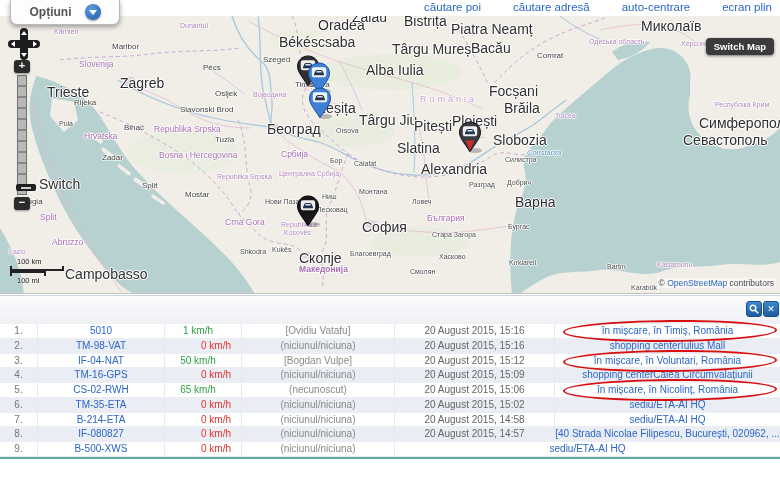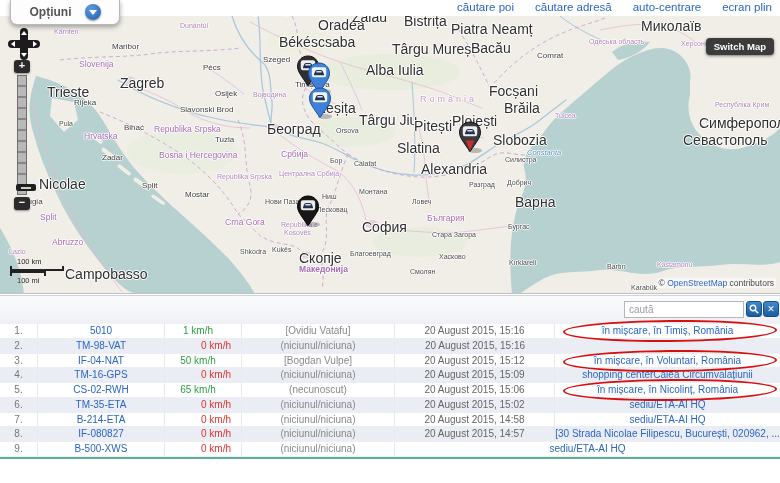--- a/index.html
+++ b/index.html
@@ -10,21 +10,21 @@
   
   .topbar{position:absolute;left:0;top:0;width:780px;height:16px;background:#fff;z-index:40;}
   .options-btn{position:absolute;left:10px;top:0;width:110px;height:25px;background:#fdfdfd;
     border:1px solid #b9b9b9;border-top:none;border-radius:0 0 7px 7px;z-index:60;
     box-shadow:0 2px 5px rgba(0,0,0,.35);display:flex;align-items:center;justify-content:center;
     gap:13px;font-size:12px;font-weight:bold;color:#555;cursor:pointer;}
   .opt-circle{width:16px;height:16px;border-radius:50%;background:radial-gradient(circle at 35% 30%,#5f9ada,#1d5fae);
     display:flex;align-items:center;justify-content:center;box-shadow:0 1px 2px rgba(0,0,0,.4);}
   .opt-circle i{display:block;width:0;height:0;border-left:4px solid transparent;border-right:4px solid transparent;
     border-top:5px solid #fff;}
-  .top-links{position:absolute;right:8px;top:1px;display:flex;gap:21px;z-index:60;}
+  .top-links{position:absolute;right:8px;top:1px;display:flex;gap:32px;z-index:60;}
   .tlink{font-size:11.5px;color:#2a66c8;cursor:pointer;white-space:nowrap;}
 
   
   .map{position:absolute;left:0;top:0;width:780px;height:294px;background:#f1eee8;overflow:hidden;
        border-bottom:1px solid #c2c2c2;cursor:grab;}
   .map svg.base{position:absolute;left:0;top:0;}
   .mlb{position:absolute;white-space:nowrap;pointer-events:none;
        text-shadow:1px 0 0 #fff,-1px 0 0 #fff,0 1px 0 #fff,0 -1px 0 #fff;}
   .mlb.city{font-size:14px;color:#2e2e2e;}
   .mlb.city-sm{font-size:8px;color:#3c3c3c;}
@@ -197,21 +197,21 @@
       <div class="mlb city" style="left: 414px; top: 118px;">Pitești</div>
       <div class="mlb city" style="left: 452px; top: 113px;">Ploiești</div>
       <div class="mlb city" style="left: 267px; top: 121px;">Београд</div>
       <div class="mlb city" style="left: 493px; top: 132px;">Slobozia</div>
       <div class="mlb city" style="left: 397px; top: 140px;">Slatina</div>
       <div class="mlb city" style="left: 421px; top: 161px;">Alexandria</div>
       <div class="mlb city" style="left: 362px; top: 219px;">София</div>
       <div class="mlb city" style="left: 299px; top: 250px;">Скопје</div>
       <div class="mlb city" style="left: 47px; top: 84px;">Trieste</div>
       <div class="mlb city" style="left: 120px; top: 75px;">Zagreb</div>
-      <div class="mlb city" style="left: 39px; top: 176px;">Nicolae</div>
+      <div class="mlb city" style="left: 39px; top: 176px;">Switch</div>
       <div class="mlb city" style="left: 65px; top: 266px;">Campobasso</div>
       <div class="mlb city" style="left: 641px; top: 18px;">Миколаїв</div>
       <div class="mlb city" style="left: 504px; top: 100px;">Brăila</div>
       <div class="mlb city" style="left: 515px; top: 194px;">Варна</div>
       <div class="mlb city" style="left: 699px; top: 115px;">Симферополь</div>
       <div class="mlb city" style="left: 683px; top: 132px;">Севастополь</div>
       <div class="mlb city" style="left: 316px; top: 100px;">Reșița</div>
       <div class="mlb city-sm" style="left: 263px; top: 55px;">Szeged</div>
       <div class="mlb city-sm" style="left: 295px; top: 80px;">Timișoara</div>
       <div class="mlb city-sm" style="left: 203px; top: 63px;">Pécs</div>
@@ -352,21 +352,20 @@
 </div>
 <div class="top-links">
     <span class="tlink">căutare poi</span>
     <span class="tlink">căutare adresă</span>
     <span class="tlink">auto-centrare</span>
     <span class="tlink">ecran plin</span>
   </div>
 
 <div class="panel">
   <div class="search-row">
-    <input class="search-input" placeholder="caută" style="">
     <button class="sq-btn btn-search">
       <svg width="10" height="10" viewBox="0 0 10 10">
         <circle cx="4" cy="4" r="2.8" fill="none" stroke="#fff" stroke-width="1.4"></circle>
         <line x1="6.2" y1="6.2" x2="9.2" y2="9.2" stroke="#fff" stroke-width="1.6"></line>
       </svg>
     </button>
     <button class="sq-btn btn-clear">
         <span>✕</span>
       </button>
   </div>
@@ -378,20 +377,21 @@
         <div class="cell c-driver">[Ovidiu Vatafu]</div>
         <div class="cell c-moment">20 August 2015, 15:16</div>
         <div class="cell c-pos">în mișcare, în Timiș, România<div class="circle-annot"></div></div>
       </div>
       <div class="row alt">
         <div class="cell c-nr">2.</div>
         <div class="cell c-plate">TM-98-VAT</div>
         <div class="cell c-speed speed-red">0 km/h</div>
         <div class="cell c-driver">(niciunul/niciuna)</div>
         <div class="cell c-moment">20 August 2015, 15:16</div>
+        <div class="cell c-pos">shopping centerIulius Mall</div>
       </div>
       <div class="row">
         <div class="cell c-nr">3.</div>
         <div class="cell c-plate">IF-04-NAT</div>
         <div class="cell c-speed speed-green">50 km/h</div>
         <div class="cell c-driver">[Bogdan Vulpe]</div>
         <div class="cell c-moment">20 August 2015, 15:12</div>
         <div class="cell c-pos">în mișcare, în Voluntari, România<div class="circle-annot"></div></div>
       </div>
       <div class="row alt">
@@ -425,21 +425,21 @@
         <div class="cell c-driver">(niciunul/niciuna)</div>
         <div class="cell c-moment">20 August 2015, 14:58</div>
         <div class="cell c-pos">sediu/ETA-AI HQ</div>
       </div>
       <div class="row alt">
         <div class="cell c-nr">8.</div>
         <div class="cell c-plate">IF-080827</div>
         <div class="cell c-speed speed-red">0 km/h</div>
         <div class="cell c-driver">(niciunul/niciuna)</div>
         <div class="cell c-moment">20 August 2015, 14:57</div>
-        <div class="cell c-pos">[30 Strada Nicolae Filipescu, București, 020962, ...</div>
+        <div class="cell c-pos">[40 Strada Nicolae Filipescu, București, 020962, ...</div>
       </div>
       <div class="row">
         <div class="cell c-nr">9.</div>
         <div class="cell c-plate">B-500-XWS</div>
         <div class="cell c-speed speed-red">0 km/h</div>
         <div class="cell c-driver">(niciunul/niciuna)</div>
         <div class="cell c-pos">sediu/ETA-AI HQ</div>
       </div>
     </div>
   <div class="bottom-line"></div>

